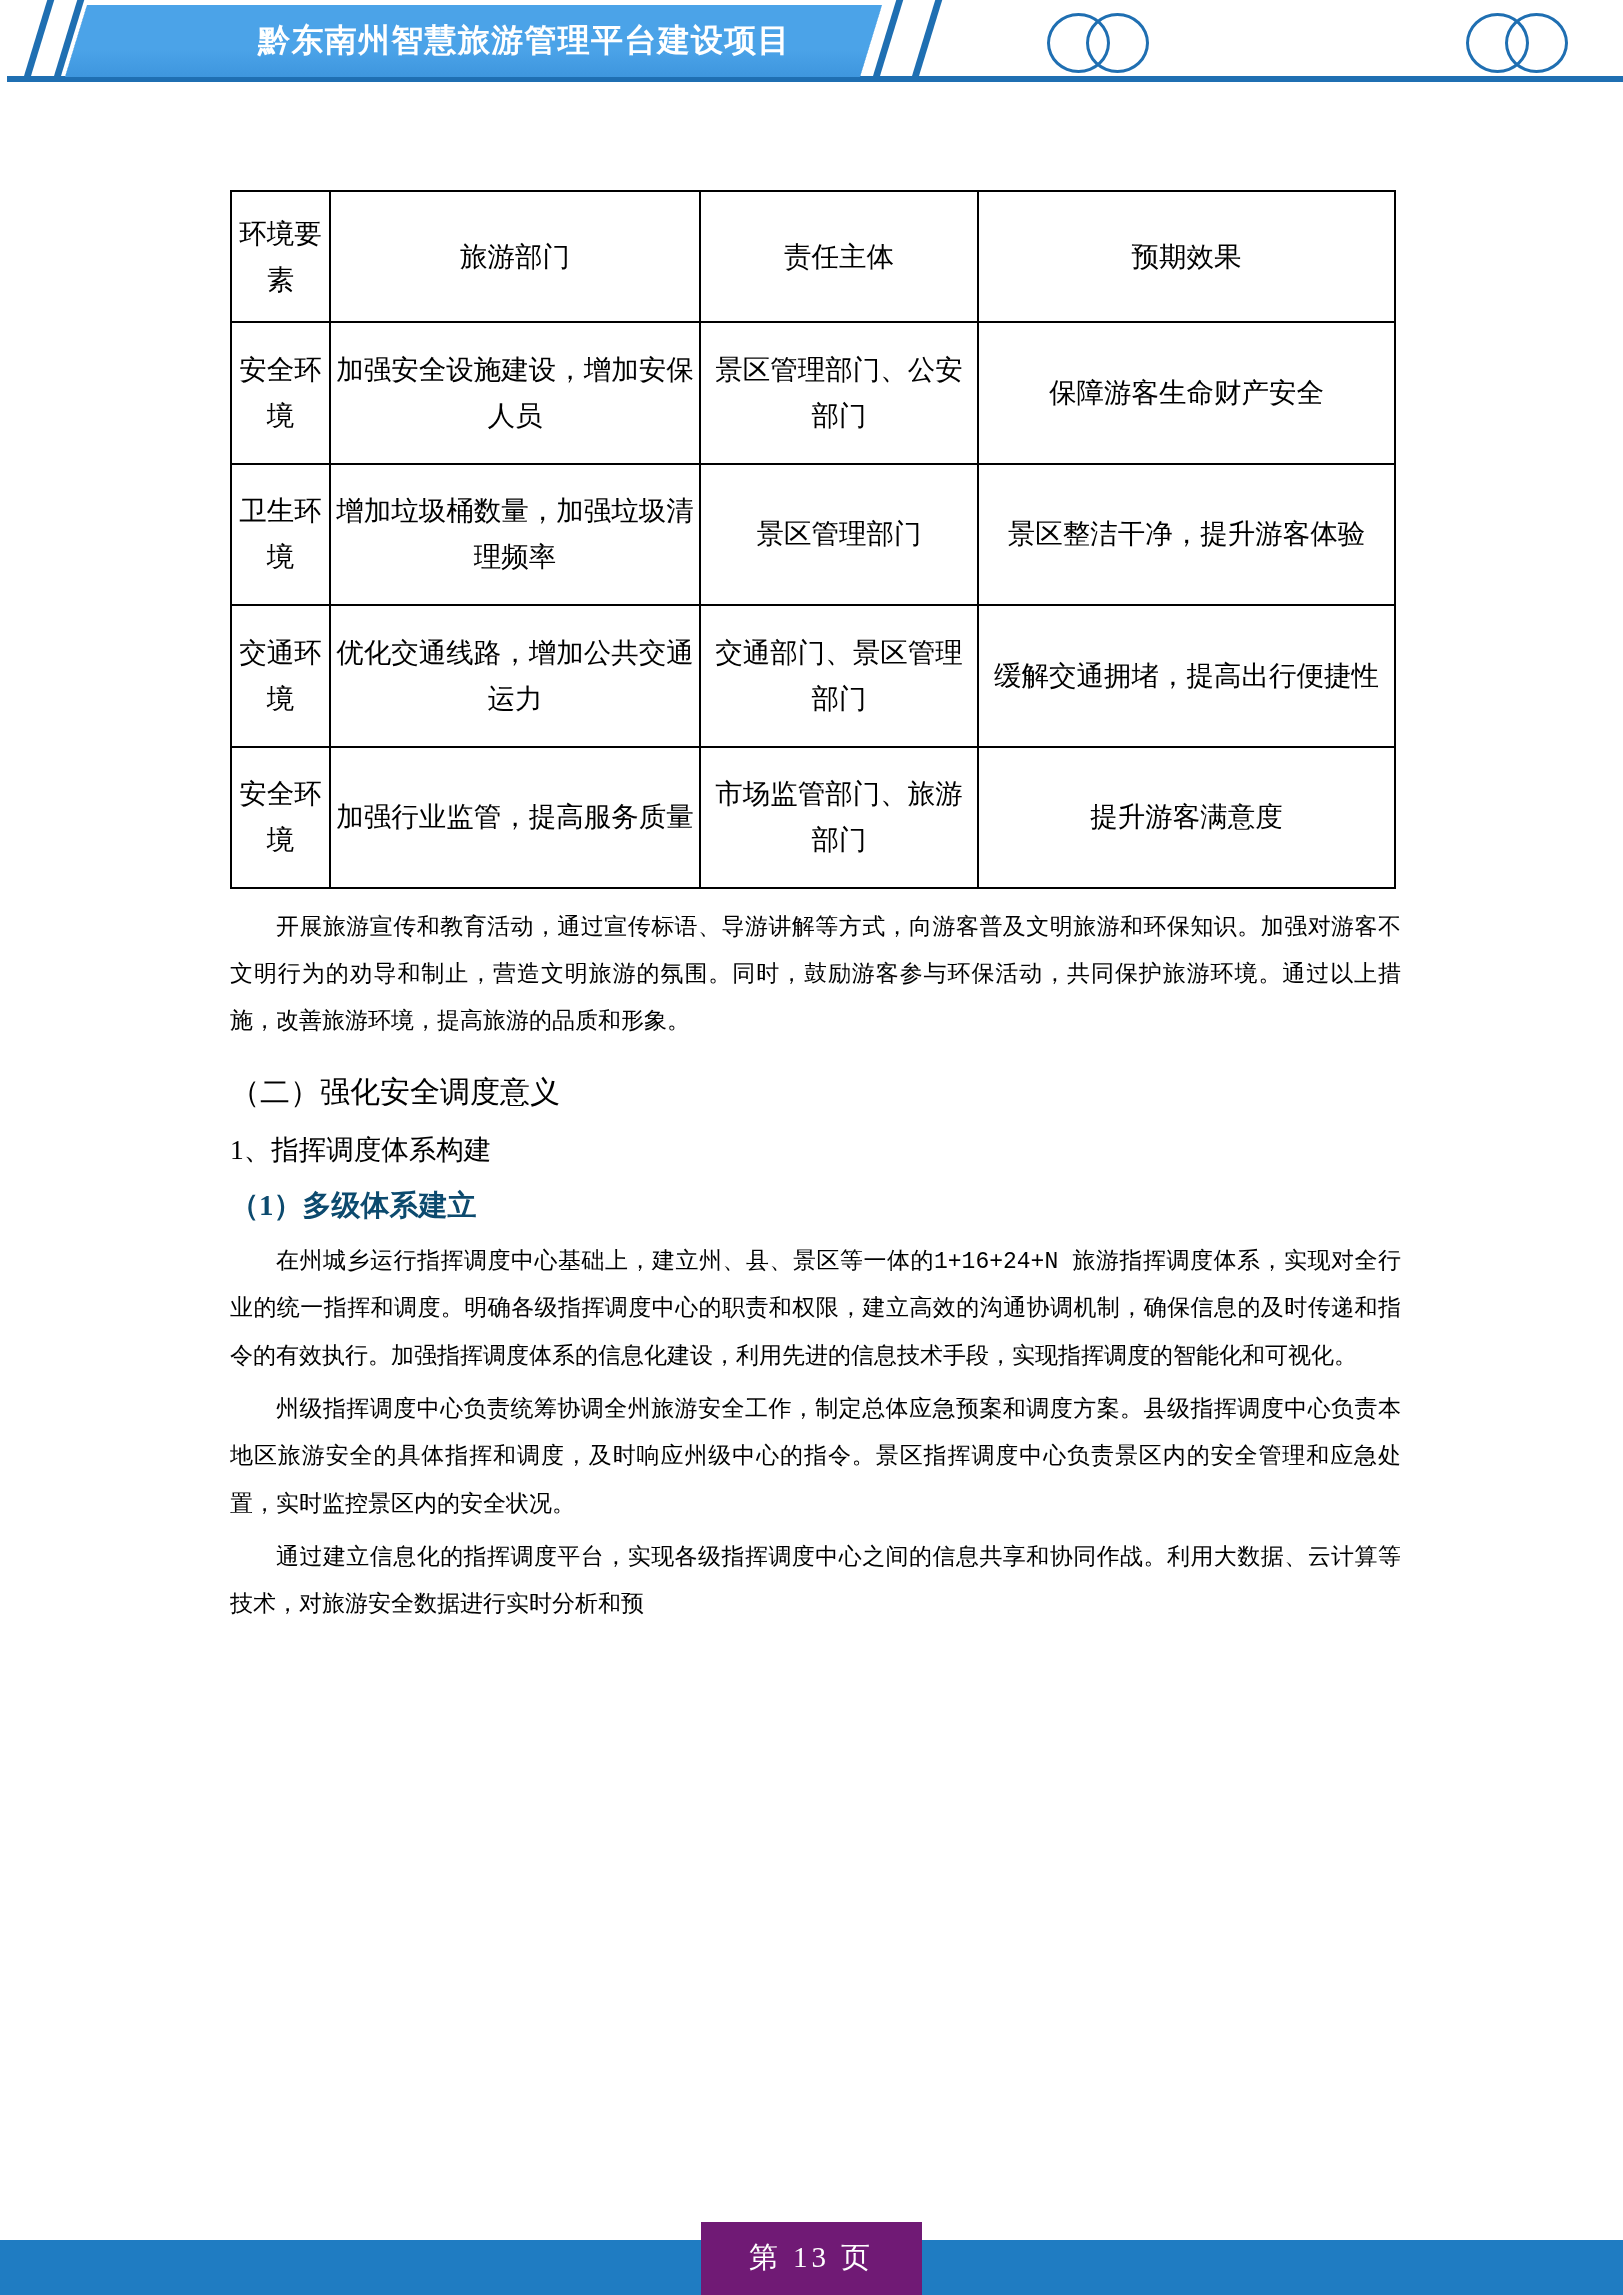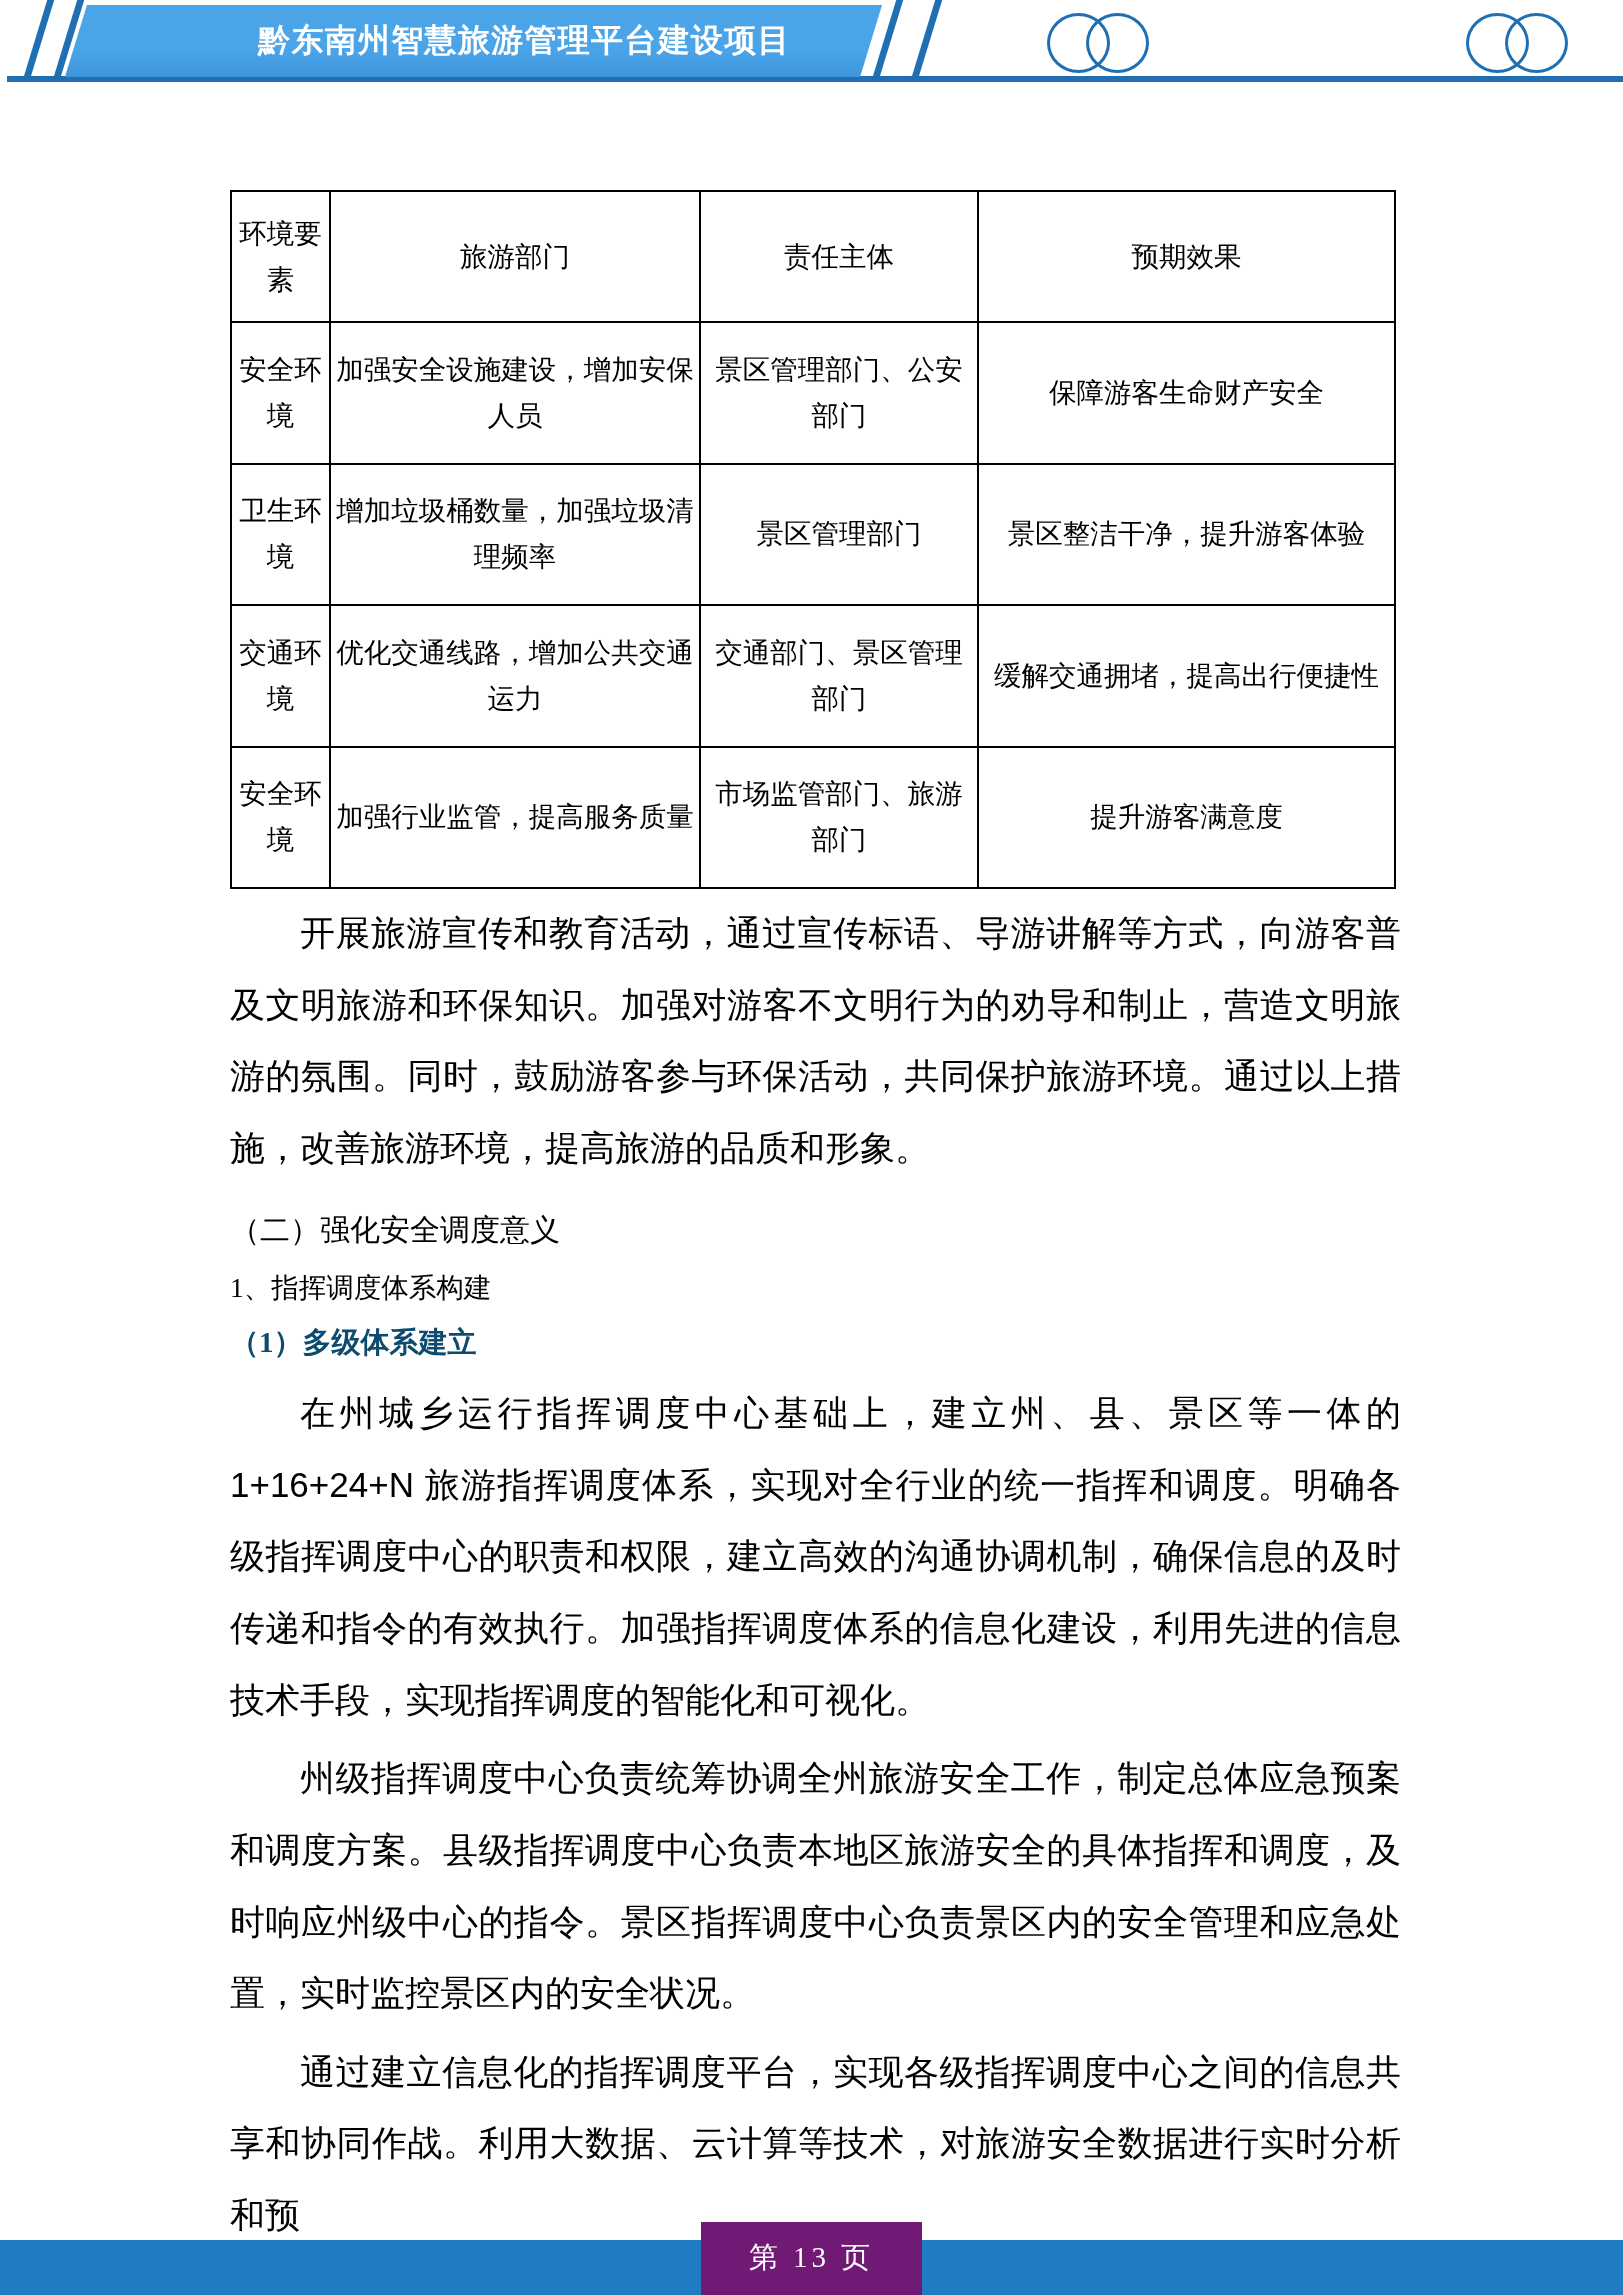--- a/index.html
+++ b/index.html
@@ -105,49 +105,49 @@
     left: 230px;
     top: 190px;
     width: 1171px;
   }
 
   
   table.measures-table {
     border-collapse: collapse;
     width: 1165px;
     table-layout: fixed;
-    margin: 0 0 8px 0;
+    margin: 0 0 16px 0;
   }
   table.measures-table td {
     border: 2px solid #000000;
     font-size: 27.5px;
     line-height: 1.68;
     color: #000000;
     text-align: center;
     vertical-align: middle;
     padding: 9.2px 2.6px;
     font-family: "Liberation Serif", "DejaVu Serif", serif;
   }
   col.c1 { width: 99px; }
   col.c2 { width: 370px; }
   col.c3 { width: 278px; }
   col.c4 { width: 417px; }
   tr.header-row td { height: 111px; }
   tr.body-row td { height: 121px; }
 
   
   p.body-para {
-    font-size: 35px;
+    font-size: 23px;
     line-height: 2.05;
     color: #000000;
     text-align: justify;
     text-justify: inter-ideograph;
     text-indent: 2em;
     margin: 6.5px 0 0 0;
-    font-family: Liberation Sans, sans-serif;
+    font-family: Liberation Mono, monospace;
   }
   h2.heading-2 {
     font-size: 30px;
     line-height: 1.9;
     font-weight: normal;
     color: #000000;
     margin: 17px 0 2.6px 0;
     text-indent: 0;
     font-family: "Liberation Serif", "DejaVu Serif", serif;
   }

